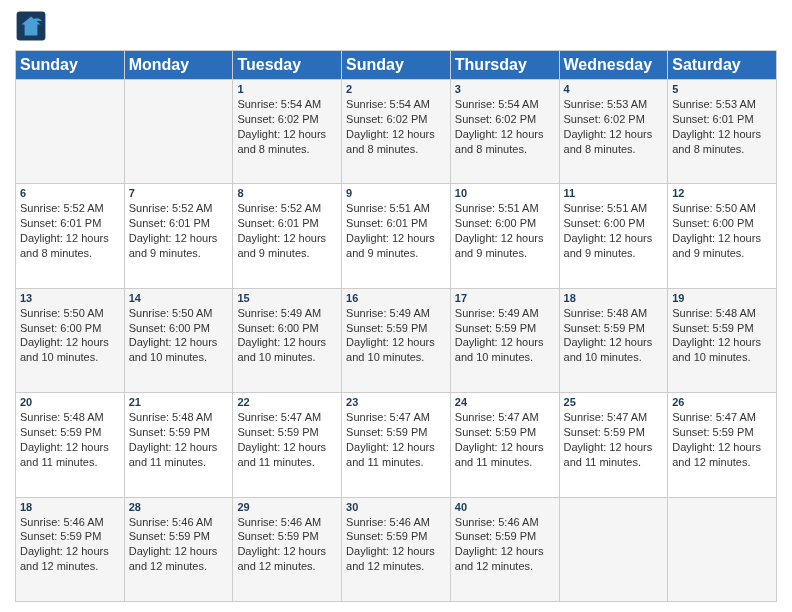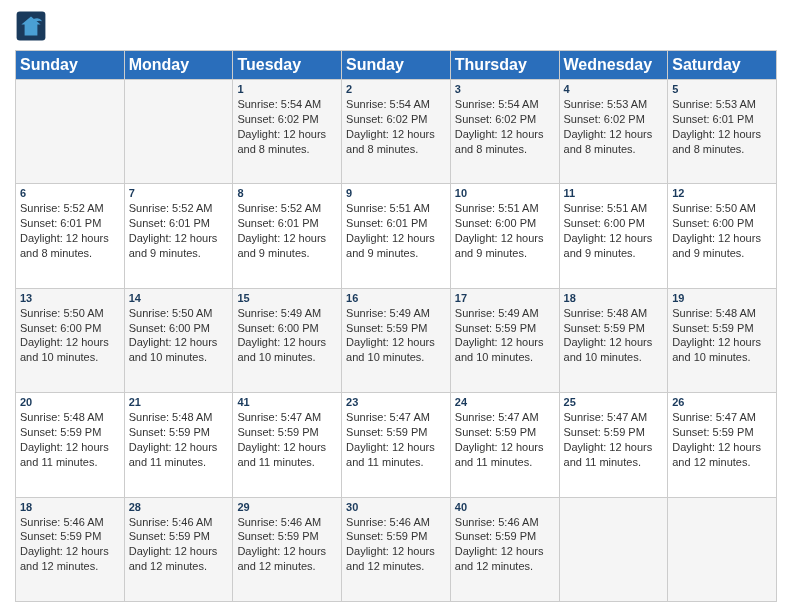--- a/index.html
+++ b/index.html
@@ -285,21 +285,21 @@
 and 11 minutes.</div>
           </td>
           <td>
             <span class="day-num">21</span>
             <div class="day-info" style="white-space: pre-line;">Sunrise: 5:48 AM
 Sunset: 5:59 PM
 Daylight: 12 hours
 and 11 minutes.</div>
           </td>
           <td>
-            <span class="day-num">41</span>
+            <span class="day-num">22</span>
             <div class="day-info" style="white-space: pre-line;">Sunrise: 5:47 AM
 Sunset: 5:59 PM
 Daylight: 12 hours
 and 11 minutes.</div>
           </td>
           <td>
             <span class="day-num">23</span>
             <div class="day-info" style="white-space: pre-line;">Sunrise: 5:47 AM
 Sunset: 5:59 PM
 Daylight: 12 hours

